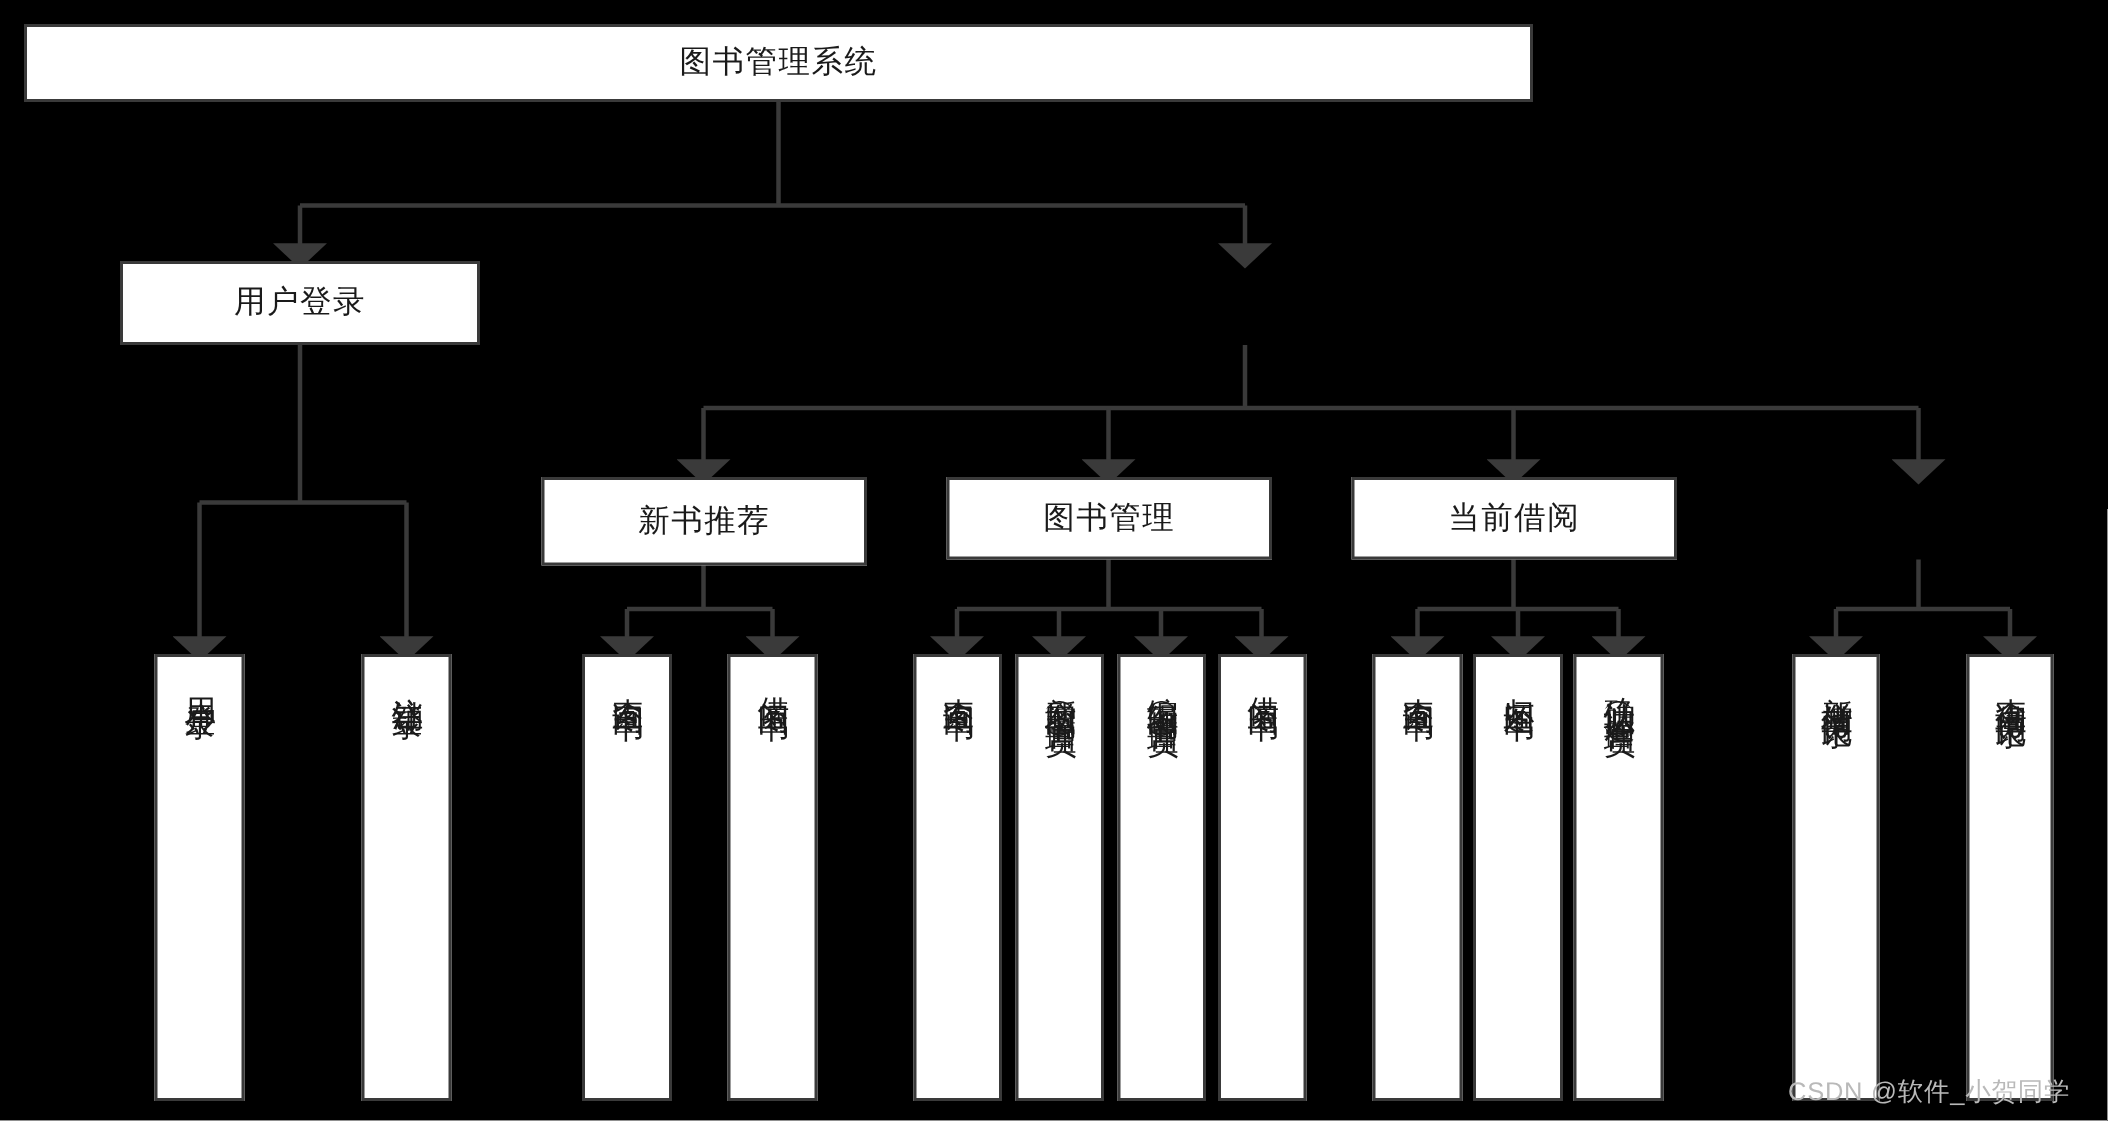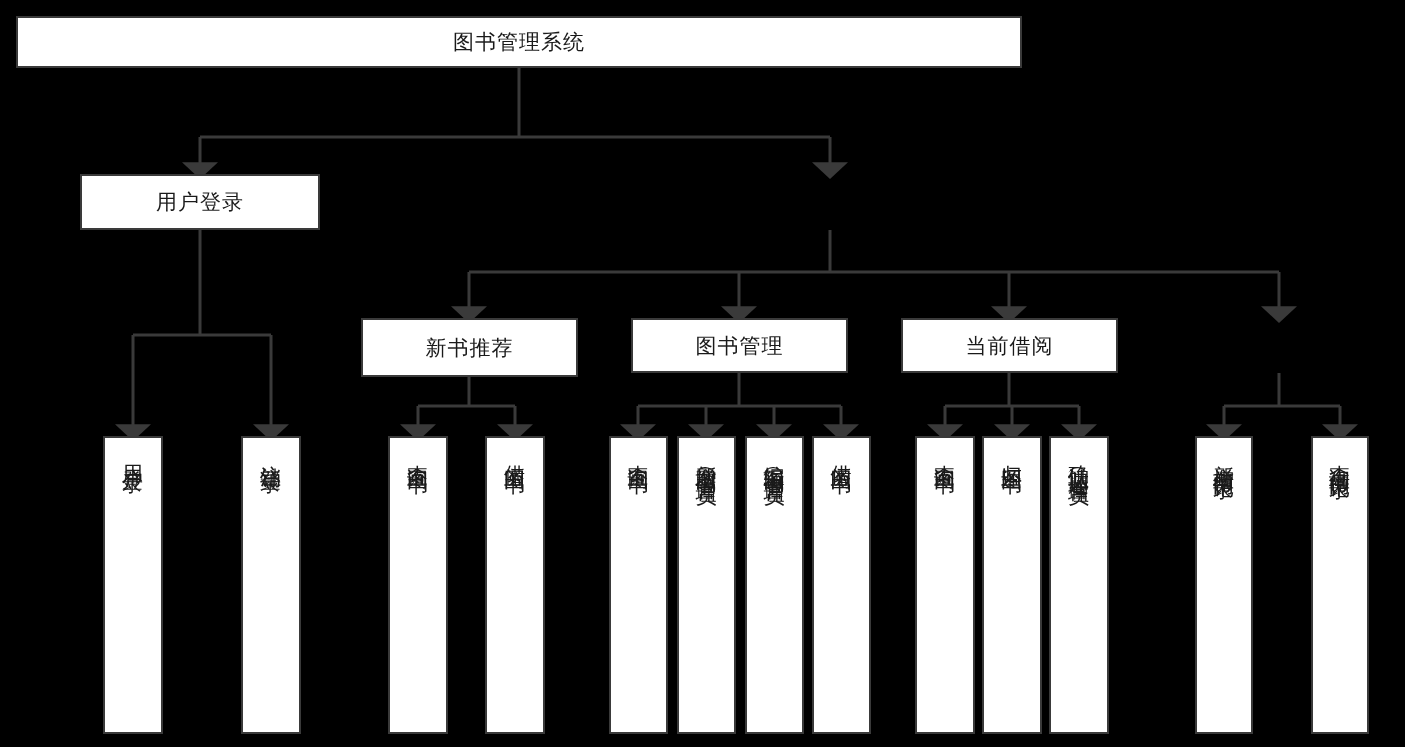--- a/index.html
+++ b/index.html
@@ -169,14 +169,15 @@
   <div class="node vertical" style="left:1049px; top:436px; width:60px; height:298px;">
     <span class="node-label">确认归还（管理员）</span>
   </div>
   <div class="node vertical" style="left:1195px; top:436px; width:58px; height:298px;">
     <span class="node-label">新增借阅记录</span>
   </div>
   <div class="node vertical" style="left:1311px; top:436px; width:58px; height:298px;">
     <span class="node-label">查询借阅记录</span>
   </div>
 
+  <div class="watermark" style="left:1192px; top:716px;">CSDN @软件_小贺同学</div>
 
 </div>
 
 </body></html>

